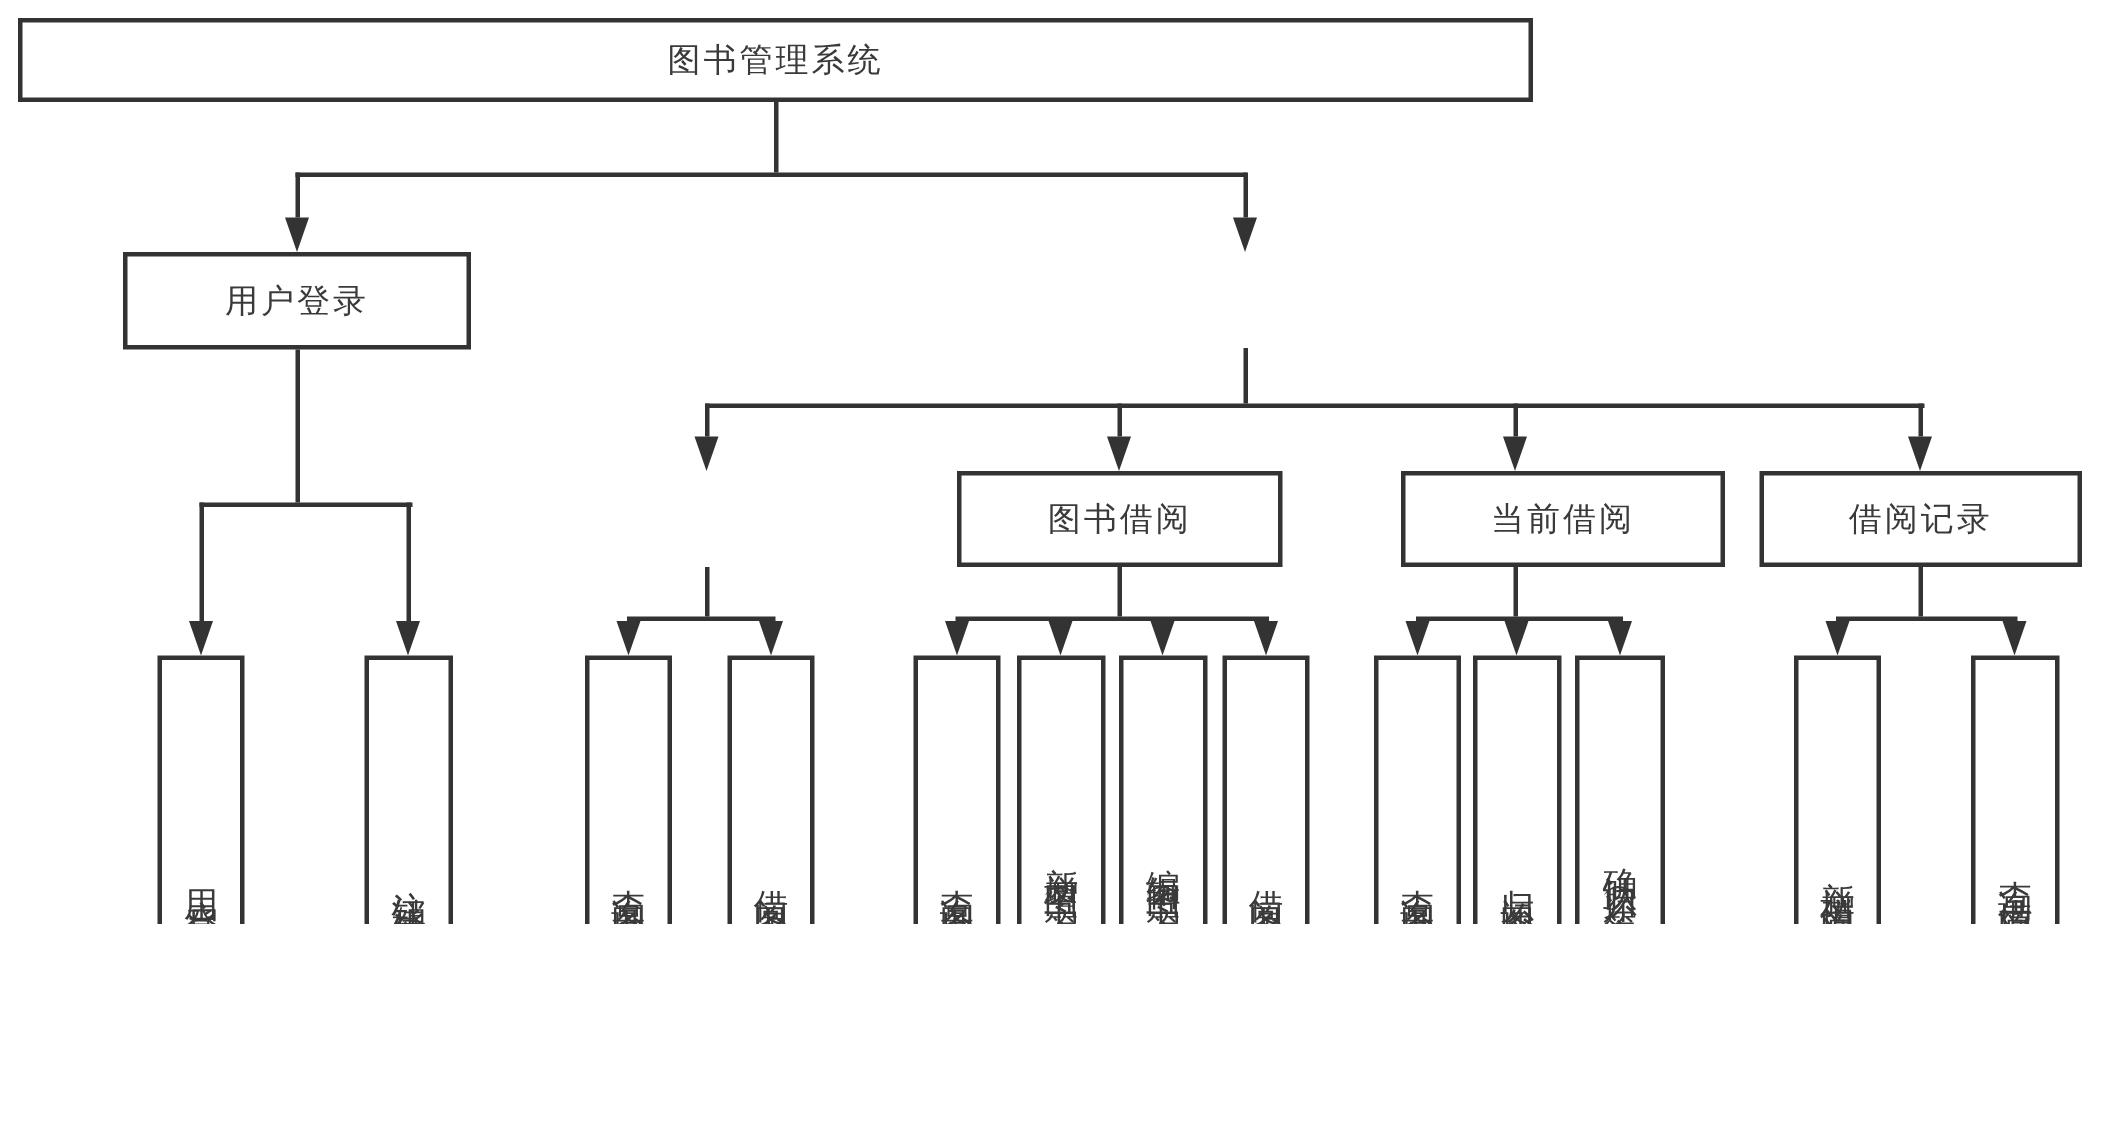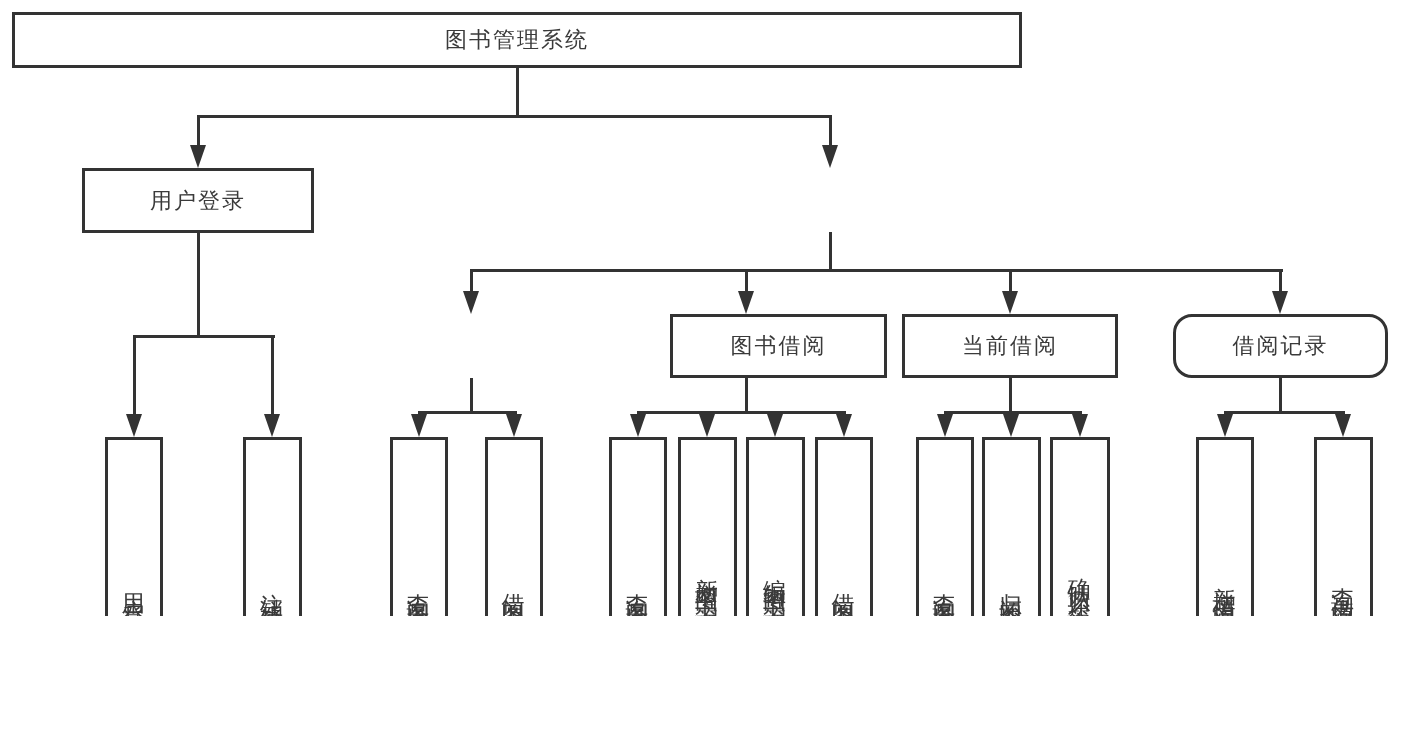--- a/index.html
+++ b/index.html
@@ -56,23 +56,23 @@
   <div class="hline" style="left:470px;top:269px;width:813px;"></div>
   <div class="vline" style="left:470px;top:269px;height:22px;"></div>
   <div class="vline" style="left:745px;top:269px;height:22px;"></div>
   <div class="vline" style="left:1009px;top:269px;height:22px;"></div>
   <div class="vline" style="left:1279px;top:269px;height:22px;"></div>
   <div class="arrow" style="left:463px;top:291px;"></div>
   <div class="arrow" style="left:738px;top:291px;"></div>
   <div class="arrow" style="left:1002px;top:291px;"></div>
   <div class="arrow" style="left:1272px;top:291px;"></div>
 
-  <div class="box" style="left:670px;top:314px;width:217px;height:64px;">图书借阅</div>
-  <div class="box" style="left:902px;top:314px;width:216px;height:64px;text-align:center;">当前借阅</div>
-  <div class="box" style="left:1173px;top:314px;width:215px;height:64px;border-radius:19px;">借阅记录</div>
+  <div class="box" style="left:638px;top:314px;width:217px;height:64px;">图书借阅</div>
+  <div class="box" style="left:934px;top:314px;width:216px;height:64px;text-align:center;">当前借阅</div>
+  <div class="box" style="left:1173px;top:314px;width:215px;height:64px;">借阅记录</div>
 
   <div class="vline" style="left:470px;top:378px;height:33px;"></div>
   <div class="hline" style="left:418px;top:411px;width:99px;"></div>
   <div class="arrow" style="left:411px;top:414px;"></div>
   <div class="arrow" style="left:506px;top:414px;"></div>
 
   <div class="vline" style="left:745px;top:378px;height:33px;"></div>
   <div class="hline" style="left:637px;top:411px;width:209px;"></div>
   <div class="arrow" style="left:630px;top:414px;"></div>
   <div class="arrow" style="left:699px;top:414px;"></div>

